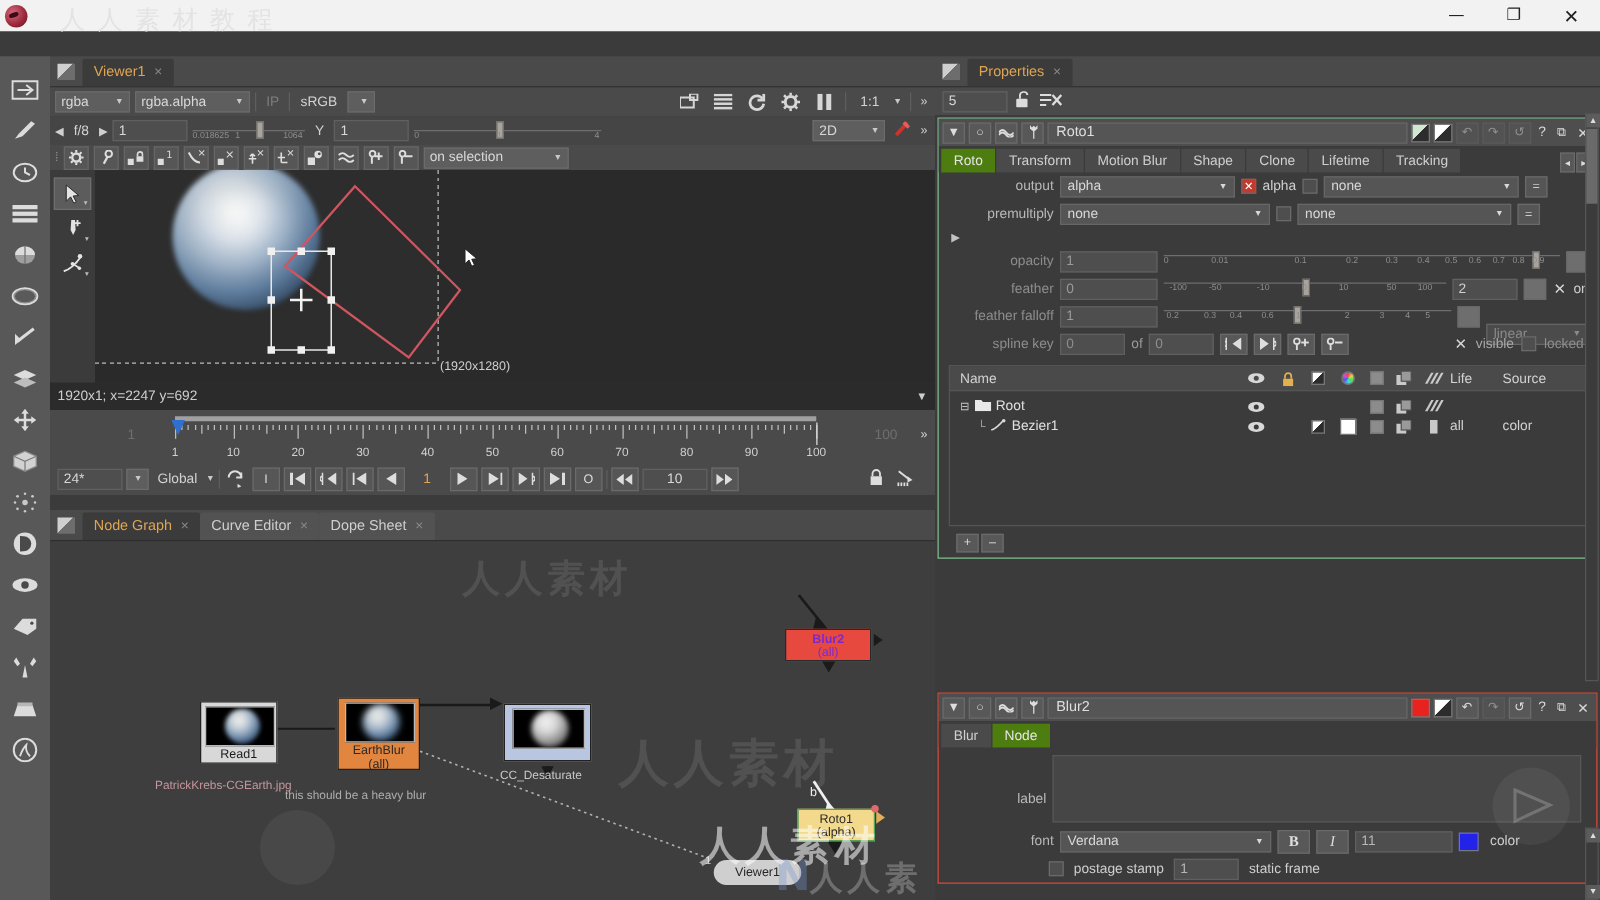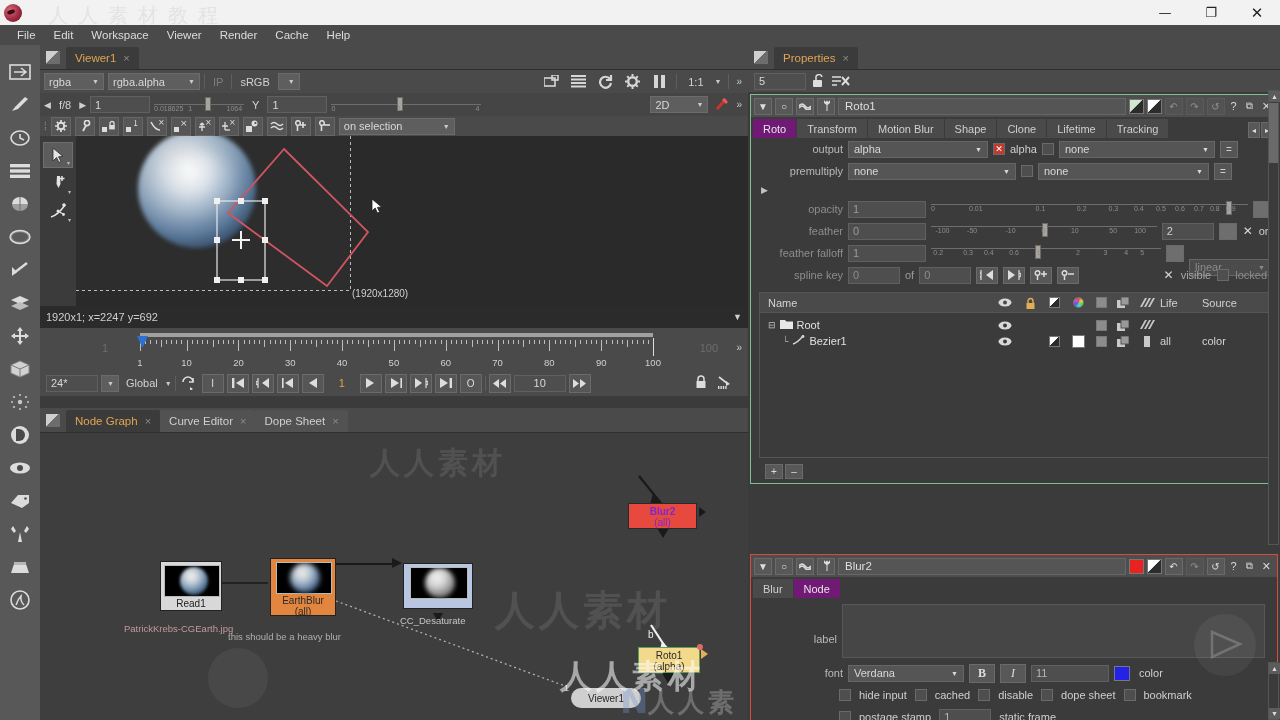--- a/index.html
+++ b/index.html
@@ -139,21 +139,21 @@
   .pnodebox{ border:1px solid #7fbf8f; background:#3b3b3b; margin:2px; }
   .pnodebox.red{ border-color:#d84a3a; }
   .pnhead{ height:22px; display:flex; align-items:center; gap:3px; padding:0 3px; background:#4e4e4e; }
   .sqbtn{ width:18px; height:17px; background:#585858; border:1px solid #6a6a6a;
           display:flex; align-items:center; justify-content:center; color:#ddd; font-size:10px; }
   .namefield{ flex:1; height:17px; background:#555; border:1px solid #666; color:#dfdfdf;
               display:flex; align-items:center; padding:0 6px; font-size:11.5px; }
   .ptabs{ height:21px; display:flex; align-items:flex-end; background:#3b3b3b; padding-left:2px; }
   .ptab{ height:19px; padding:0 10px; display:flex; align-items:center; font-size:11px;
          color:#cfcfcf; background:#4a4a4a; margin-right:1px; }
-  .ptab.active{ background:#701a75; color:#e6e6e6; }
+  .ptab.active{ background:#4d7c0f; color:#e6e6e6; }
   .prow{ display:flex; align-items:center; gap:5px; height:22px; padding:0 6px; }
   .plabel{ width:86px; text-align:right; color:#b9b9b9; font-size:11px; }
   .plabel.dim{ color:#8d8d8d; }
   .pdd{ height:17px; background:#555; border:1px solid #666; color:#d8d8d8;
         display:flex; align-items:center; padding:0 5px; font-size:11px; }
   .pdd.dim{ color:#8a8a8a; background:#4b4b4b;margin-top:28px; }
   .cbx{ width:12px; height:12px; background:#4e4e4e; border:1px solid #6a6a6a; }
   .cbx.on{ background:#c03a2e; color:#fff; display:flex;align-items:center;justify-content:center;font-size:9px; }
   .cbx.x{ background:none; border:none; color:#d8d8d8; font-size:12px; display:flex;align-items:center;justify-content:center; }
   .eqbtn{ width:18px;height:17px; background:#555; border:1px solid #6a6a6a; color:#ccc;
@@ -189,29 +189,20 @@
   <div class="titlebar">
     <div class="logo"></div>
     <div class="wmark-title">人人素材教程</div>
     <div class="winbtns">
       <div class="winbtn">—</div>
       <div class="winbtn">❐</div>
       <div class="winbtn close">✕</div>
     </div>
   </div>
 
-  <div class="menubar">
-    <div class="menuitem">File</div>
-    <div class="menuitem">Edit</div>
-    <div class="menuitem">Workspace</div>
-    <div class="menuitem">Viewer</div>
-    <div class="menuitem">Render</div>
-    <div class="menuitem">Cache</div>
-    <div class="menuitem">Help</div>
-  </div>
 
   <div class="rail">
     <div class="rl">
       <svg width="22" height="16">
           <rect x="1" y="1" width="20" height="14" fill="none" stroke="#dcdcdc" stroke-width="1.6"></rect>
           <path d="M5 8h11M12 4l5 4-5 4" stroke="#dcdcdc" stroke-width="1.6" fill="none"></path>
         </svg>
     </div>
     <div class="rl">
       <svg width="22" height="18">
@@ -1111,21 +1102,21 @@
             </svg>
         </span>
         <div style="margin-left:auto;display:flex;align-items:center;gap:6px;padding-right:4px">
           <span class="cbx x">✕</span>
           <span style="color:#a8a8a8">visible</span>
           <span class="cbx"></span>
           <span style="color:#8d8d8d">locked</span>
         </div>
       </div>
 
-      <div class="tbl" style="height:166px;position:relative">
+      <div class="tbl" style="height:129px;position:relative">
         <div class="thead">
           <div style="width:232px;padding-left:8px;color:#d2d2d2">Name</div>
           <div class="tc" style="width:26px">
             <svg width="14" height="9">
                 <ellipse cx="7" cy="4.5" rx="6.5" ry="4" fill="#d8d8d8"></ellipse>
                 <circle cx="7" cy="4.5" r="2" fill="#4a4a4a"></circle>
               </svg>
           </div>
           <div class="tc" style="width:24px">
             <svg width="11" height="12">
@@ -1289,43 +1280,31 @@
         <div class="ptab active">Node</div>
       </div>
 
       <div style="display:flex;align-items:center;padding:6px 8px 0 0">
         <div class="plabel" style="padding-top:16px">label</div>
         <div style="flex:1;height:54px;background:#464646;border:1px solid #575757;margin-left:5px;margin-right:4px"></div>
       </div>
 
       <div class="prow" style="margin-top:4px">
         <div class="plabel">font</div>
-        <div class="pdd" style="width:116px">
+        <div class="pdd" style="width:169px">
           <span>Verdana</span>
           <span class="car" style="margin-left:auto;font-size:7px">▼</span>
         </div>
         <span class="sqbtn" style="width:26px;height:19px;font-weight:bold;font-size:12px;font-family:'Liberation Serif',serif">B</span>
         <span class="sqbtn" style="width:26px;height:19px;font-style:italic;font-size:12px;font-family:'Liberation Serif',serif">I</span>
         <div class="numfield" style="width:78px;color:#b6b6b6">11</div>
         <span class="swatch" style="width:16px;height:15px;background:#2222e8"></span>
         <span style="color:#cfcfcf;margin-left:4px">color</span>
       </div>
 
-      <div class="prow" style="padding-left:88px;gap:8px">
-        <span class="cbx"></span>
-        <span style="color:#cfcfcf">hide input</span>
-        <span class="cbx"></span>
-        <span style="color:#cfcfcf">cached</span>
-        <span class="cbx"></span>
-        <span style="color:#cfcfcf">disable</span>
-        <span class="cbx"></span>
-        <span style="color:#cfcfcf">dope sheet</span>
-        <span class="cbx"></span>
-        <span style="color:#cfcfcf">bookmark</span>
-      </div>
 
       <div class="prow" style="padding-left:88px;gap:8px">
         <span class="cbx"></span>
         <span style="color:#cfcfcf">postage stamp</span>
         <div class="numfield" style="width:42px;color:#b6b6b6">1</div>
         <span style="color:#cfcfcf">static frame</span>
       </div>
     </div>
 
     <div class="wmcircle" style="right:24px;top:62px;width:62px;height:62px"></div>

